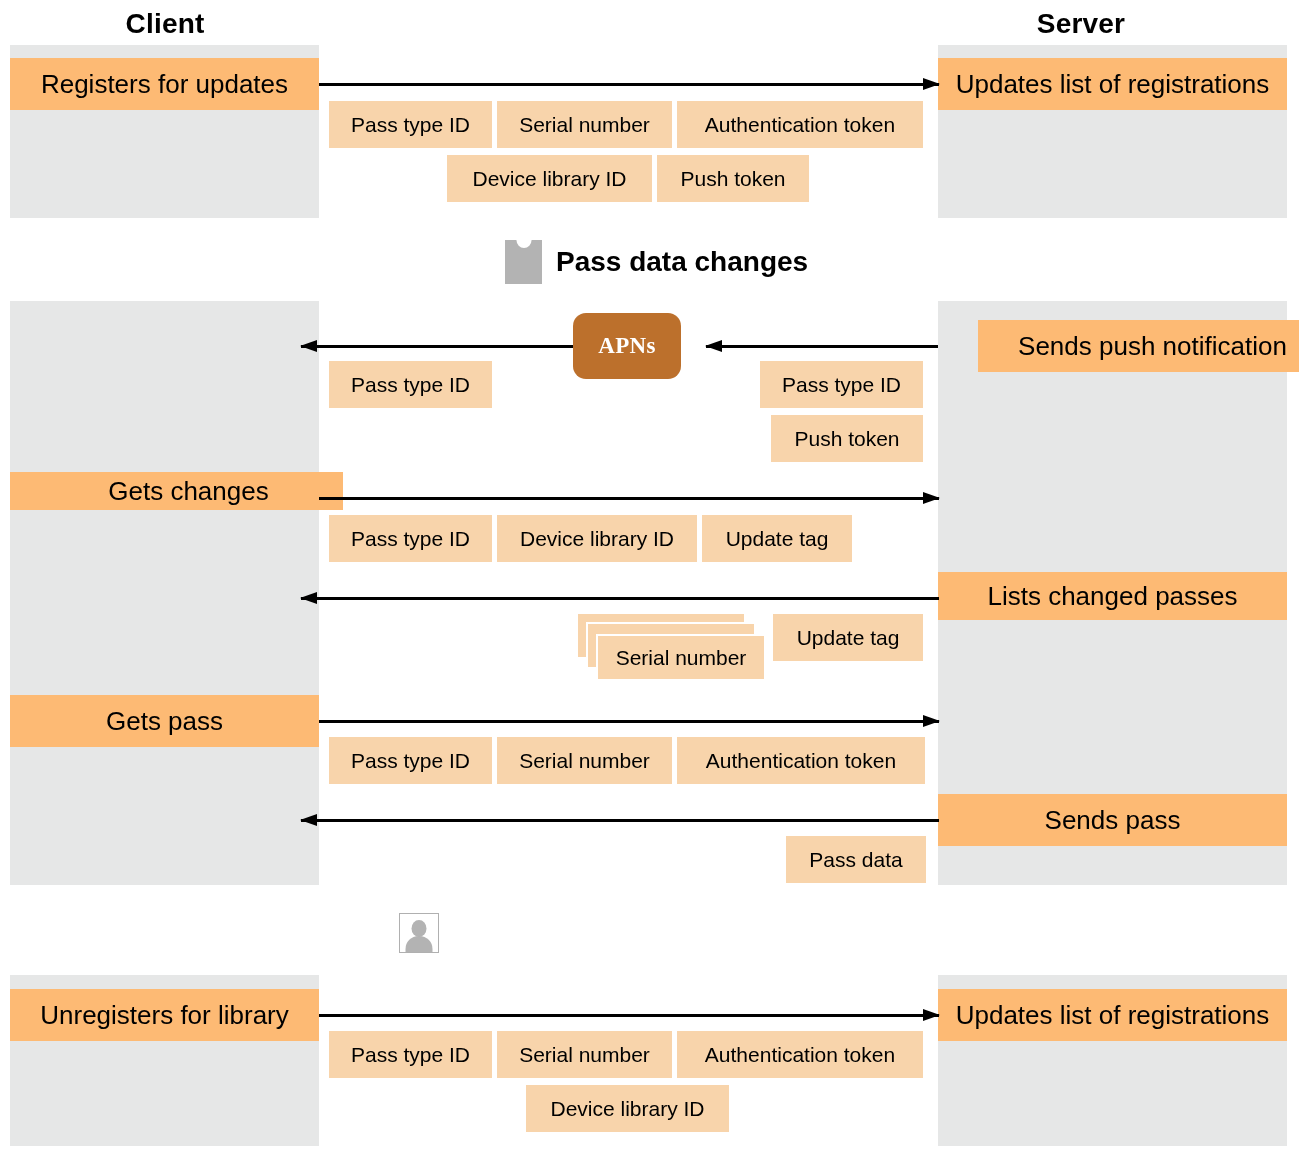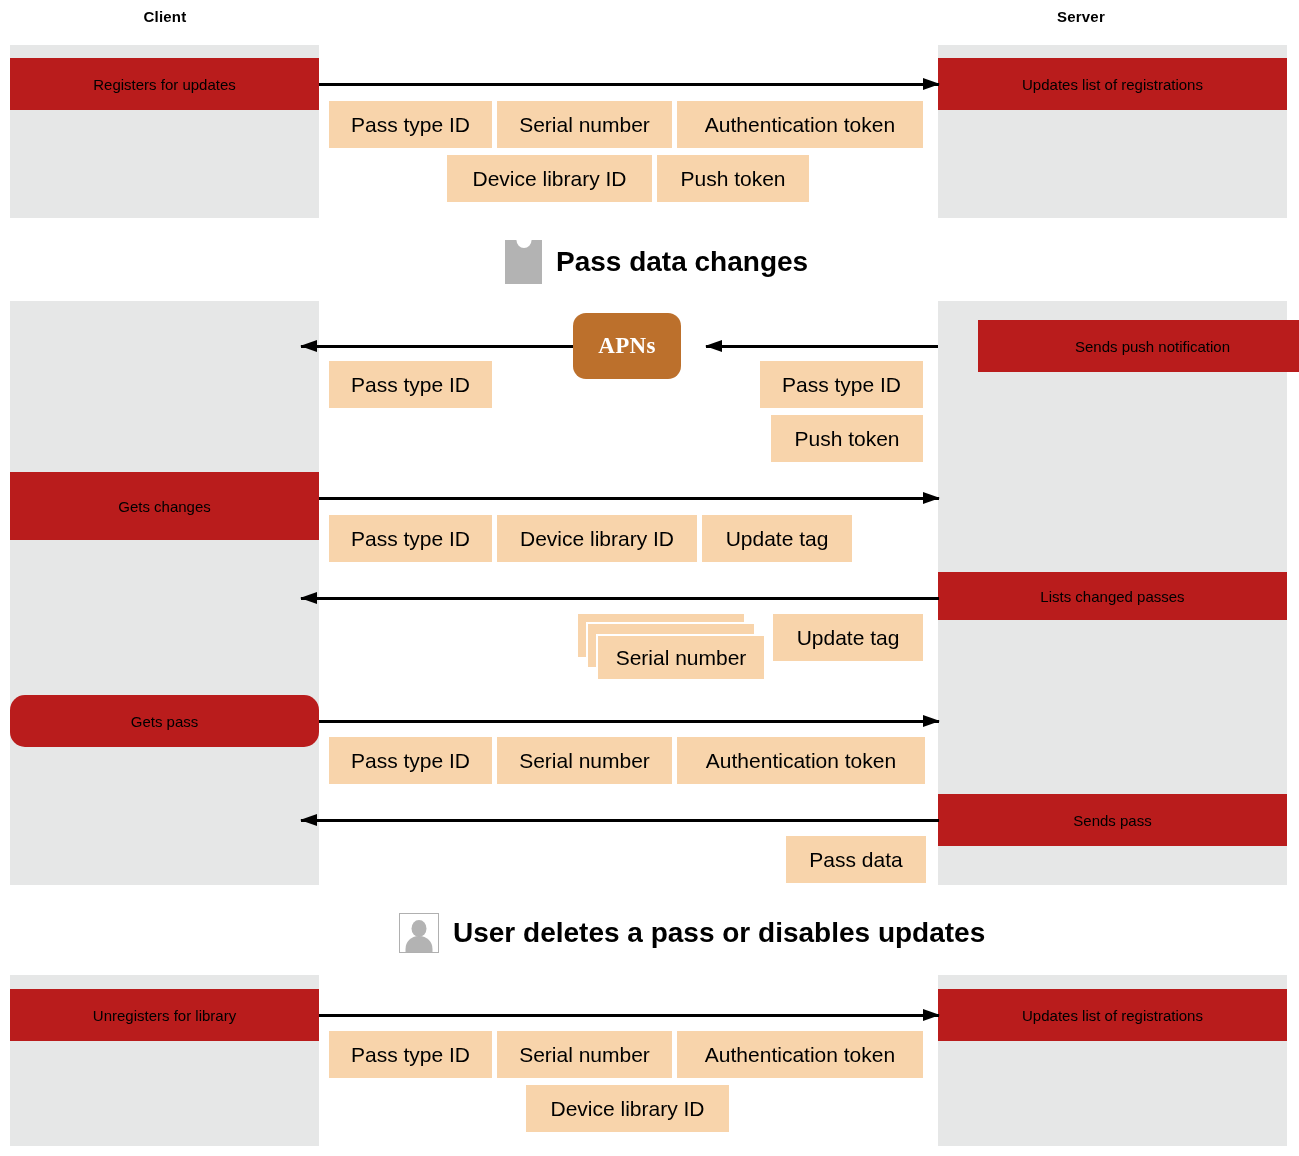--- a/index.html
+++ b/index.html
@@ -5,35 +5,35 @@
   html,body{margin:0;padding:0;background:#ffffff;}
   body{
     width:1299px;height:1156px;position:relative;overflow:hidden;
     font-family:"Liberation Sans","DejaVu Sans",sans-serif;
     color:#000;
     -webkit-font-smoothing:antialiased;
   }
 
   
   .col-title{
-    position:absolute;font-size:15px;font-weight:bold;text-align:center;
+    position:absolute;font-size:28px;font-weight:bold;text-align:center;
     letter-spacing:.2px;top:8px;
   }
   .col-title.client{left:10px;width:310px;}
   .col-title.server{left:906px;width:350px;}
 
   
   .lane{position:absolute;background:#e6e7e7;}
   .lane.left{left:10px;width:309px;}
   .lane.right{left:938px;width:349px;}
 
   
   .band{
-    position:absolute;background:#b91c1c;display:flex;align-items:center;
-    justify-content:center;font-size:15px;line-height:1;text-align:right;
+    position:absolute;background:#fdba74;display:flex;align-items:center;
+    justify-content:center;font-size:26px;line-height:1;text-align:right;
   }
   .band.left{left:10px;width:309px;}
   .band.right{left:938px;width:349px;}
 
   
   .arrow{position:absolute;height:12px;}
   .arrow .shaft{
     position:absolute;left:0;right:0;top:5px;height:3px;background:#000;
   }
   .arrow.right .head{
@@ -138,21 +138,21 @@
   <div class="shaft"></div>
   <div class="head"></div>
 </div>
 
 <div class="apns" style="left:573px;top:313px;width:108px;height:66px;font-family:Liberation Serif, serif;">APNs</div>
 
 <div class="chip" style="left:329px;top:361px;width:163px;">Pass type ID</div>
 <div class="chip" style="left:760px;top:361px;width:163px;">Pass type ID</div>
 <div class="chip" style="left:771px;top:415px;width:152px;">Push token</div>
 
-<div class="band left" style="top:472px;height:68px;">Gets changes</div>
+<div class="band left" style="top:472px;height:38px;padding-left:24px;">Gets changes</div>
 
 <div class="arrow right" style="left:319px;top:492px;width:620px;">
   <div class="shaft"></div>
   <div class="head"></div>
 </div>
 
 <div class="chip" style="left:329px;top:515px;width:163px;">Pass type ID</div>
 <div class="chip" style="left:497px;top:515px;width:200px;">Device library ID</div>
 <div class="chip" style="left:702px;top:515px;width:150px;">Update tag</div>
 
@@ -163,21 +163,21 @@
   <div class="head"></div>
 </div>
 
 <div class="chip-stack" style="left:576px;top:612px;width:190px;height:70px;">
   <div class="layer" style="left:0px;top:0px;width:170px;"></div>
   <div class="layer" style="left:10px;top:10px;width:170px;"></div>
   <div class="front" style="left:20px;top:22px;width:170px;">Serial number</div>
 </div>
 <div class="chip" style="left:773px;top:614px;width:150px;">Update tag</div>
 
-<div class="band left" style="top:695px;height:52px;border-radius:15px;">Gets pass</div>
+<div class="band left" style="top:695px;height:52px;">Gets pass</div>
 
 <div class="arrow right" style="left:319px;top:715px;width:620px;">
   <div class="shaft"></div>
   <div class="head"></div>
 </div>
 
 <div class="chip" style="left:329px;top:737px;width:163px;">Pass type ID</div>
 <div class="chip" style="left:497px;top:737px;width:175px;">Serial number</div>
 <div class="chip" style="left:677px;top:737px;width:248px;">Authentication token</div>
 
@@ -188,21 +188,20 @@
   <div class="head"></div>
 </div>
 
 <div class="chip" style="left:786px;top:836px;width:140px;">Pass data</div>
 
 <div class="sep" style="left:399px;top:913px;">
   <div class="user-icon">
     <div class="head"></div>
     <div class="body"></div>
   </div>
-  <div class="sep-label">User deletes a pass or disables updates</div>
 </div>
 
 <div class="lane left" style="top:975px;height:171px;"></div>
 <div class="lane right" style="top:975px;height:171px;"></div>
 
 <div class="band left" style="top:989px;height:52px;">Unregisters for library</div>
 <div class="band right" style="top:989px;height:52px;">Updates list of registrations</div>
 
 <div class="arrow right" style="left:319px;top:1009px;width:620px;">
   <div class="shaft"></div>

